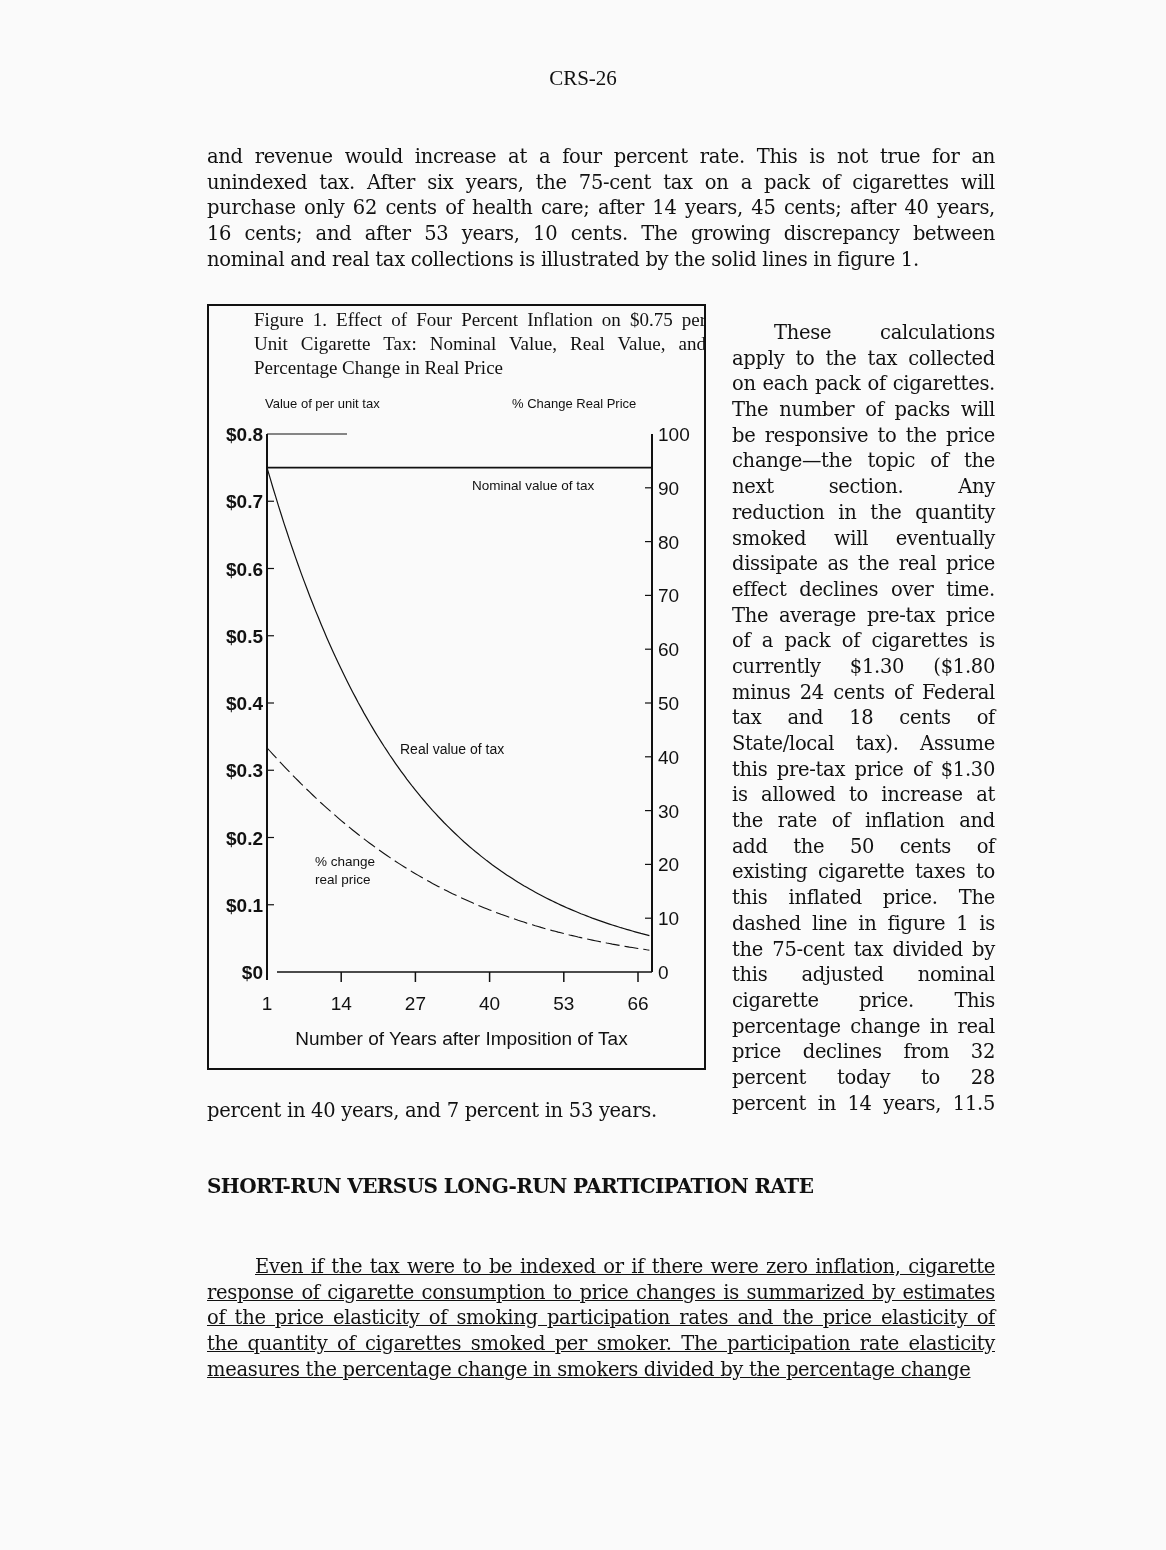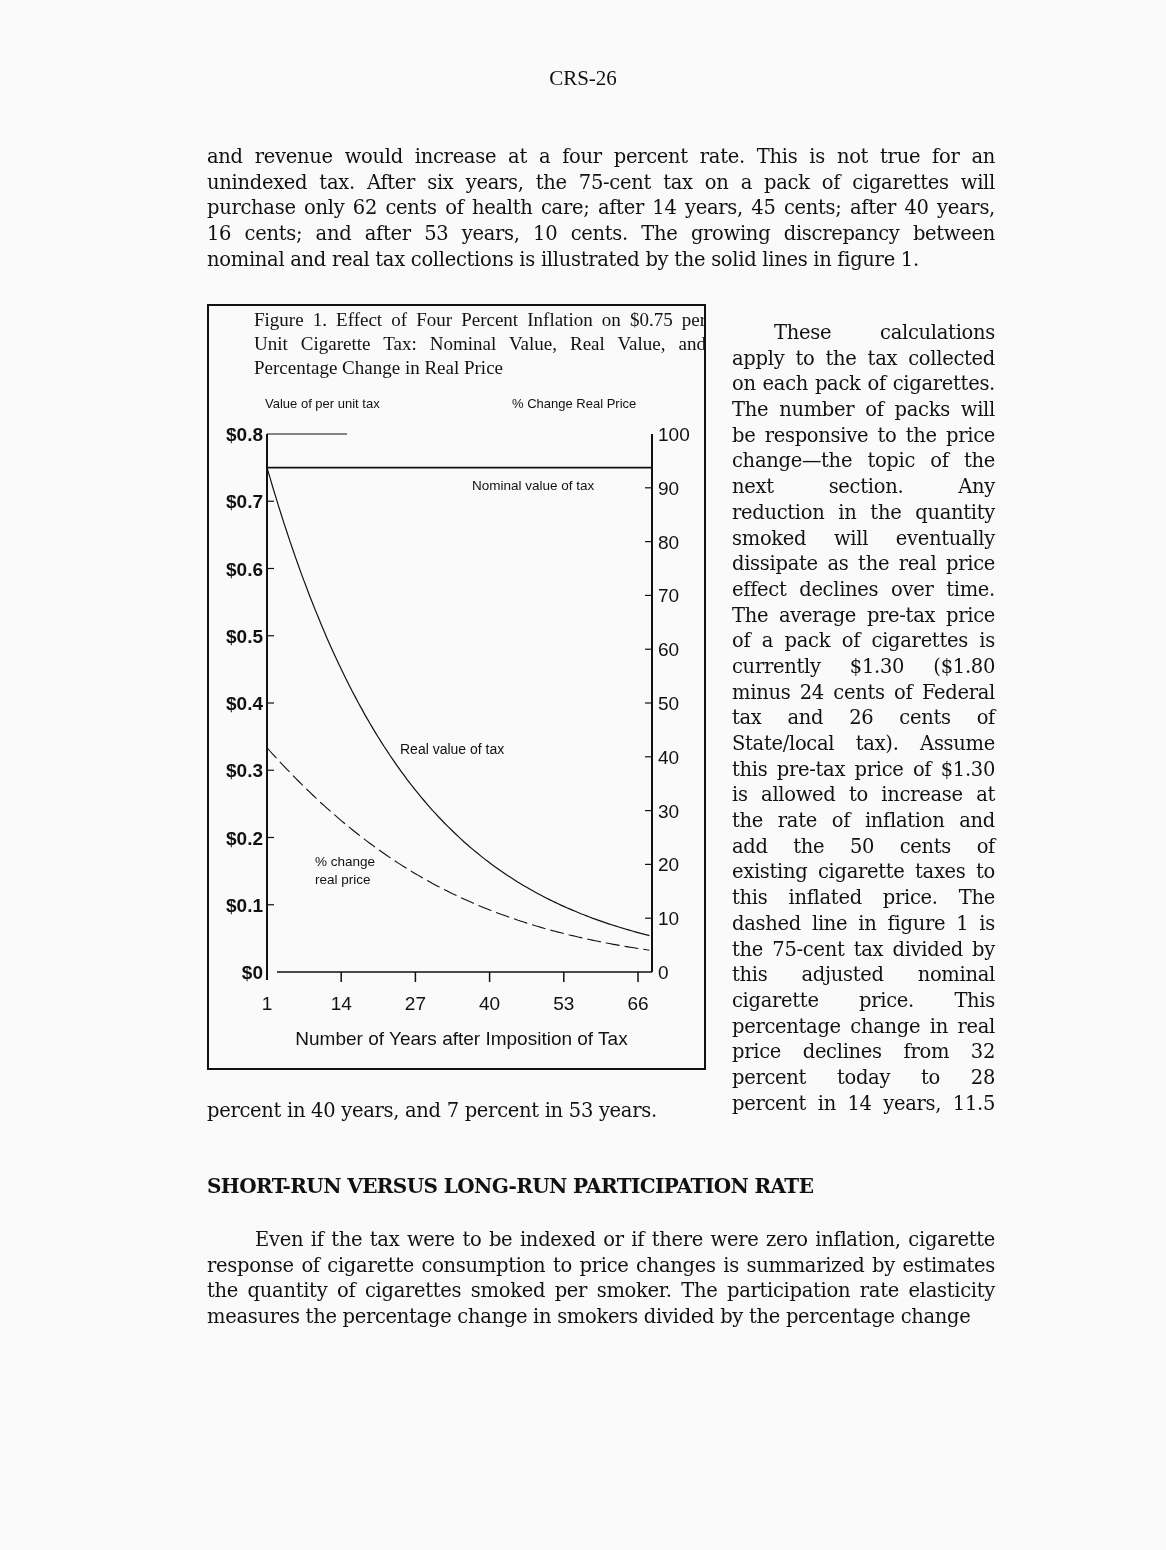--- a/index.html
+++ b/index.html
@@ -9,21 +9,21 @@
                  font-size: 21px; font-family: "Liberation Serif", serif; }
   .para { position: absolute; font-size: 19.5px; line-height: 25.7px; text-align: justify;
           font-family: "DejaVu Serif", serif; letter-spacing: -0.3px; }
   .para .ln { display: block; text-align: justify; text-align-last: justify; white-space: nowrap; height: 25.7px; }
   .para .ln.last { text-align-last: left; }
   #p1 { left: 207px; top: 144px; width: 788px; }
   #side { left: 732px; top: 300px; width: 263px; }
   #after { left: 207px; top: 1098px; width: 520px; }
   .heading { position: absolute; left: 207px; top: 1174px; font-size: 20px; font-weight: bold;
              font-family: "DejaVu Serif", serif; letter-spacing: -0.6px; }
-  #p2 { left: 207px; top: 1227px; width: 788px; }
+  #p2 { left: 207px; top: 1254px; width: 788px; text-decoration: underline; }
   .figure-box { position: absolute; left: 207px; top: 304px; width: 499px; height: 766px;
                 border: 2px solid #111; box-sizing: border-box; }
   .fig-title { position: absolute; left: 0; top: 2px; width: 497px; font-size: 19px; line-height: 24px;
                font-family: "Liberation Serif", serif; }
   .fig-title .ln { display: block; text-align: justify; text-align-last: justify; white-space: nowrap; margin-left: 45px; }
   .fig-title .ln.last { text-align-last: left; }
   svg text { font-family: "Liberation Sans", sans-serif; fill: #111; }
 </style>
 </head>
 <body>
@@ -118,21 +118,21 @@
     <span class="ln">change—the topic of the</span>
     <span class="ln">next section. Any</span>
     <span class="ln">reduction in the quantity</span>
     <span class="ln">smoked will eventually</span>
     <span class="ln">dissipate as the real price</span>
     <span class="ln">effect declines over time.</span>
     <span class="ln">The average pre-tax price</span>
     <span class="ln">of a pack of cigarettes is</span>
     <span class="ln">currently $1.30 ($1.80</span>
     <span class="ln">minus 24 cents of Federal</span>
-    <span class="ln">tax and 26 cents of</span>
+    <span class="ln">tax and 18 cents of</span>
     <span class="ln">State/local tax). Assume</span>
     <span class="ln">this pre-tax price of $1.30</span>
     <span class="ln">is allowed to increase at</span>
     <span class="ln">the rate of inflation and</span>
     <span class="ln">add the 50 cents of</span>
     <span class="ln">existing cigarette taxes to</span>
     <span class="ln">this inflated price. The</span>
     <span class="ln">dashed line in figure 1 is</span>
     <span class="ln">the 75-cent tax divided by</span>
     <span class="ln">this adjusted nominal</span>
@@ -143,15 +143,16 @@
     <span class="ln">percent in 14 years, 11.5</span>
   </div>
 <div id="after" class="para">
   <span class="ln last">percent in 40 years, and 7 percent in 53 years.</span>
 </div>
 
 <div class="heading">SHORT-RUN VERSUS LONG-RUN PARTICIPATION RATE</div>
 <div id="p2" class="para">
     <span class="ln" style="padding-left: 48px;">Even if the tax were to be indexed or if there were zero inflation, cigarette</span>
     <span class="ln">response of cigarette consumption to price changes is summarized by estimates</span>
+    <span class="ln">of the price elasticity of smoking participation rates and the price elasticity of</span>
     <span class="ln">the quantity of cigarettes smoked per smoker.  The participation rate elasticity</span>
     <span class="ln last">measures the percentage change in smokers divided by the percentage change</span>
   </div>
 
 </body></html>

